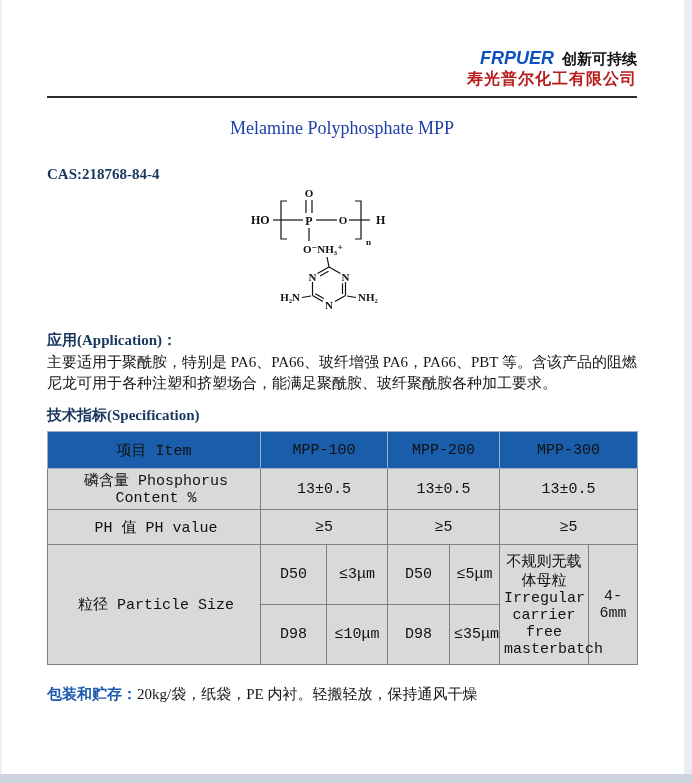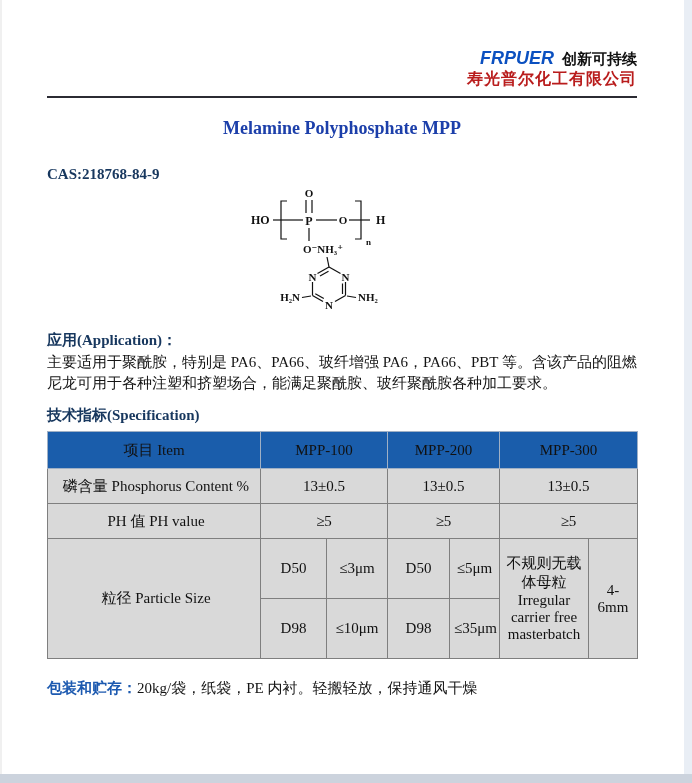--- a/index.html
+++ b/index.html
@@ -23,36 +23,36 @@
   .doc-header{display:flex;align-items:flex-end;justify-content:space-between;
     margin-top:48px;padding-bottom:6px;border-bottom:2px solid #2b2b33;flex-direction:column;}
   .brand{display:flex;align-items:baseline;gap:8px;}
   .logo{font-family:"Liberation Sans","DejaVu Sans",sans-serif;font-style:italic;
     font-weight:bold;font-size:18px;color:var(--logo-blue);letter-spacing:0;}
   .tagline{font-weight:bold;font-size:15px;color:#111;}
   .company{font-weight:bold;font-size:16px;color:#b91c1c;letter-spacing:1px;}
 
   .title-zh{margin-top:34px;text-align:center;font-size:19px;font-weight:bold;
     color:var(--title-zh-blue);letter-spacing:2px;}
-  .title-en{margin-top:20px;text-align:center;font-size:18px;font-weight:bold;
+  .title-en{margin-top:20px;text-align:center;font-size:18px;font-weight:normal;
     color:var(--title-en-blue);}
 
   .cas-line{margin-top:27px;font-size:15px;font-weight:bold;color:var(--navy);}
   .formula-heading{margin-top:2px;font-size:15px;font-weight:bold;color:var(--navy);}
 
   .structure-wrap{margin-top:4px;text-align:center;}
   .structure-wrap svg{display:inline-block;}
   .structure-wrap text{font-family:"Liberation Serif","DejaVu Serif",serif;font-weight:bold;fill:#111;}
 
   .app-heading{margin-top:8px;font-size:15px;font-weight:bold;color:var(--navy);}
   .app-body{margin-top:2px;font-size:15px;line-height:21px;color:#141414;text-align:justify;}
 
   .spec-heading{margin-top:12px;margin-bottom:6px;font-size:15px;font-weight:bold;color:var(--navy);}
 
-  table.spec{border-collapse:collapse;width:590px;table-layout:fixed;}
+  table.spec{border-collapse:collapse;width:590px;table-layout:fixed;font-family:Liberation Mono, monospace;}
   table.spec th,table.spec td{border:1px solid #7f7f7f;font-size:15px;
     text-align:center;vertical-align:middle;padding:2px 4px;background:var(--cell-gray);color:#111;}
   table.spec th{background:var(--header-blue);font-weight:normal;height:37px;border-color:#9fb0c5;}
   table.spec td.label-cell{text-align:center;padding-left:8px;}
   tr.r-std td{height:35px;}
   tr.r-sub td{height:60px;}
 
   .packaging{margin-top:20px;font-size:15px;}
   .packaging .pk-label{font-weight:bold;color:var(--packaging-blue);}
   .packaging .pk-body{color:#141414;}
@@ -70,21 +70,21 @@
     <div class="doc-header">
       <div class="brand">
         <span class="logo">FRPUER</span>
         <span class="tagline">创新可持续</span>
       </div>
       <span class="company">寿光普尔化工有限公司</span>
     </div>
 
     <div class="title-en">Melamine Polyphosphate MPP</div>
 
-    <div class="cas-line">CAS:218768-84-9</div>
+    <div class="cas-line">CAS:218768-84-4</div>
 
     <div class="structure-wrap">
       <svg width="226" height="132" viewBox="0 0 226 132" stroke="#111" stroke-width="1.2" fill="none">
 
         <text x="22" y="37" font-size="12" text-anchor="start" stroke="none" fill="#111">HO</text>
         <line x1="44" y1="33" x2="74" y2="33"></line>
         <path d="M58,14 L52,14 L52,52 L58,52"></path>
         <text x="80" y="38" font-size="12" text-anchor="middle" stroke="none" fill="#111">P</text>
         <line x1="77" y1="26" x2="77" y2="13"></line>
         <line x1="83" y1="26" x2="83" y2="13"></line>

